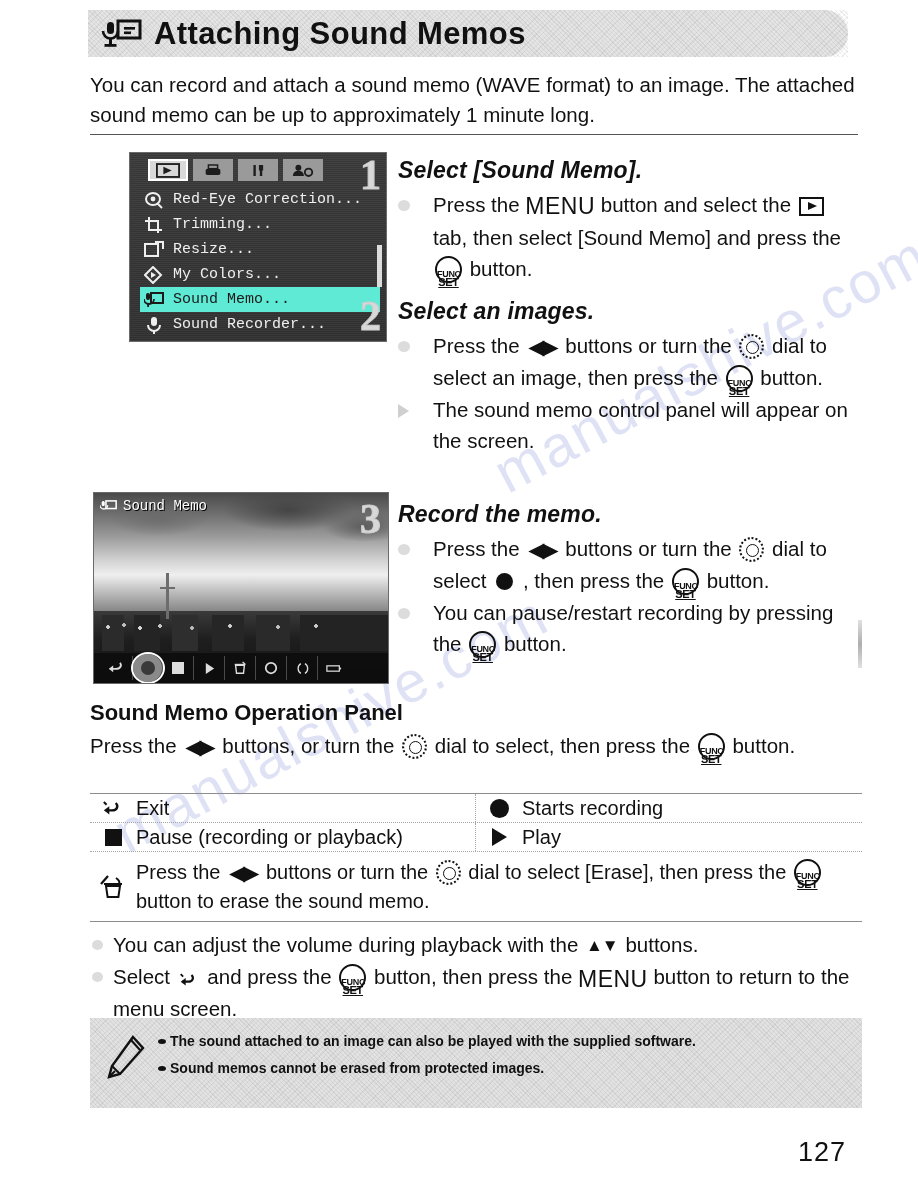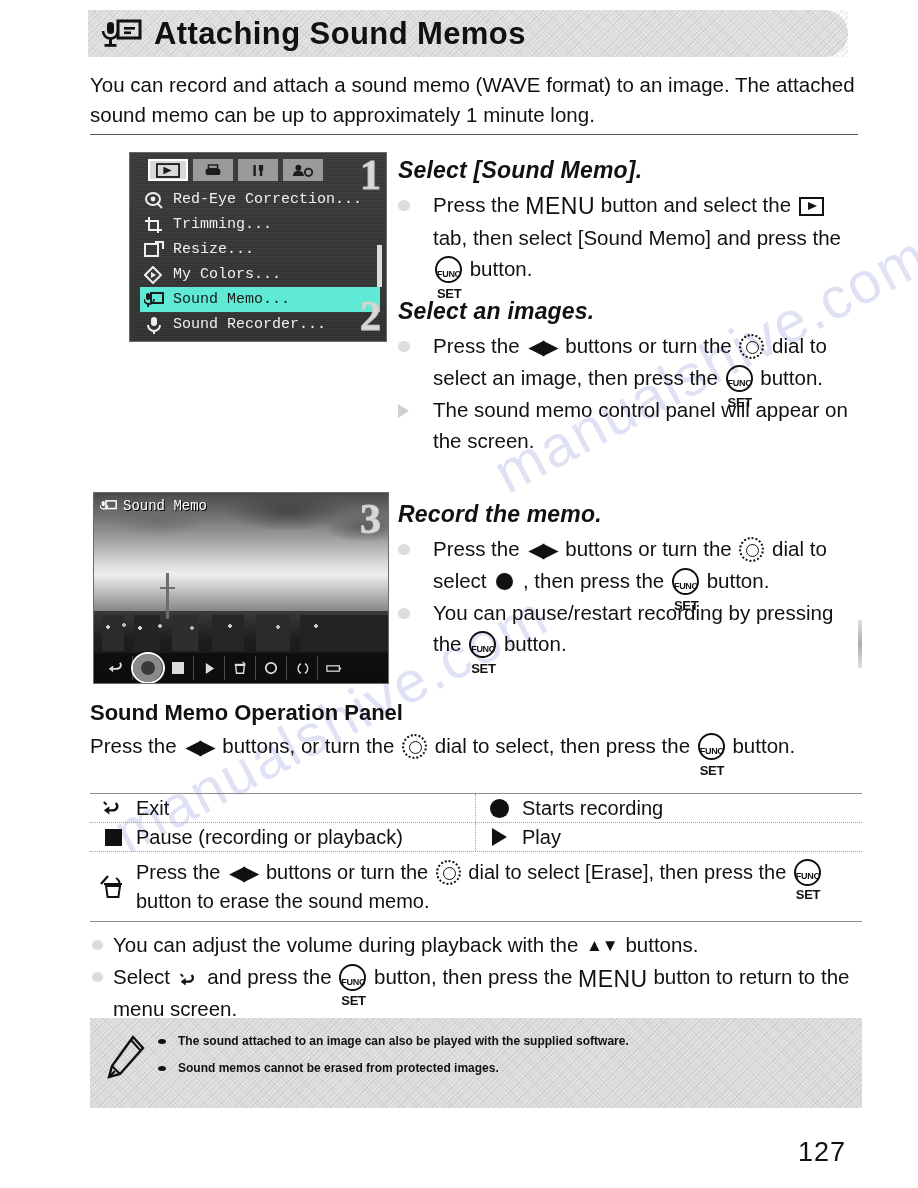--- a/index.html
+++ b/index.html
@@ -216,21 +216,21 @@
     width: 27px; height: 27px; border-radius: 50%;
     border: 2px solid #111; position: relative;
     margin: 0 2px; vertical-align: -7px;
   }
   .funcset i {
     position: absolute; left: 0; right: 0;
     font-style: normal; font-weight: bold;
     text-align: center; letter-spacing: -.3px;
   }
   .funcset i.a { top: 1px; font-size: 9px; }
-  .funcset i.b { top: 20px; font-size: 13px; }
+  .funcset i.b { top: 9px; font-size: 11px; text-decoration: underline; }
   .dial {
     width: 25px; height: 25px; border-radius: 50%;
     border: 2px dotted #111; position: relative;
     margin: 0 2px; vertical-align: -6px;
   }
   .dial:after {
     content: ""; position: absolute; left: 50%; top: 50%;
     width: 11px; height: 11px; margin: -5.5px 0 0 -5.5px;
     border: 1.5px solid #111; border-radius: 50%;
   }
@@ -303,22 +303,22 @@
 
   
   .note-box {
     position: absolute; left: 90px; top: 1018px;
     width: 772px; height: 90px;
     background: #e2e2e2;
   }
   .note-pencil { position: absolute; left: 14px; top: 16px; width: 42px; height: 46px; }
   .note-list { position: absolute; left: 68px; top: 10px; right: 14px; }
   .note-line {
-    display: flex; gap: 12px;
-    font-size: 12px; line-height: 27px; font-weight: bold;
+    display: flex; gap: 4px;
+    font-size: 14px; line-height: 27px; font-weight: bold;
   }
   .note-bull { flex: 0 0 8px; margin-top: 11px; width: 5px; height: 5px; border-radius: 50%; background: #111; }
 
   
   .page-num {
     position: absolute; right: 72px; bottom: 20px;
     font-size: 27px; letter-spacing: 1px;
   }
 
   

